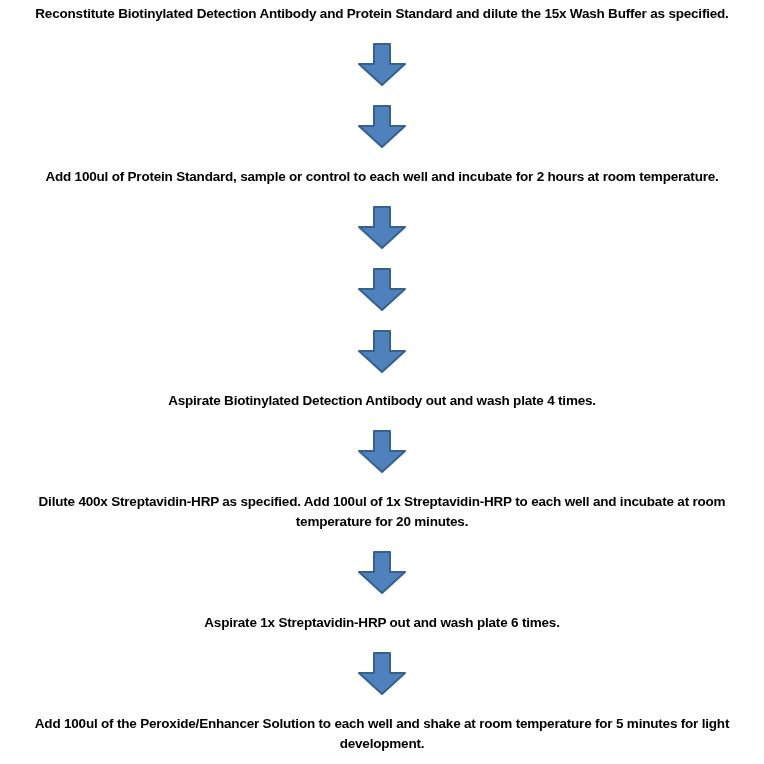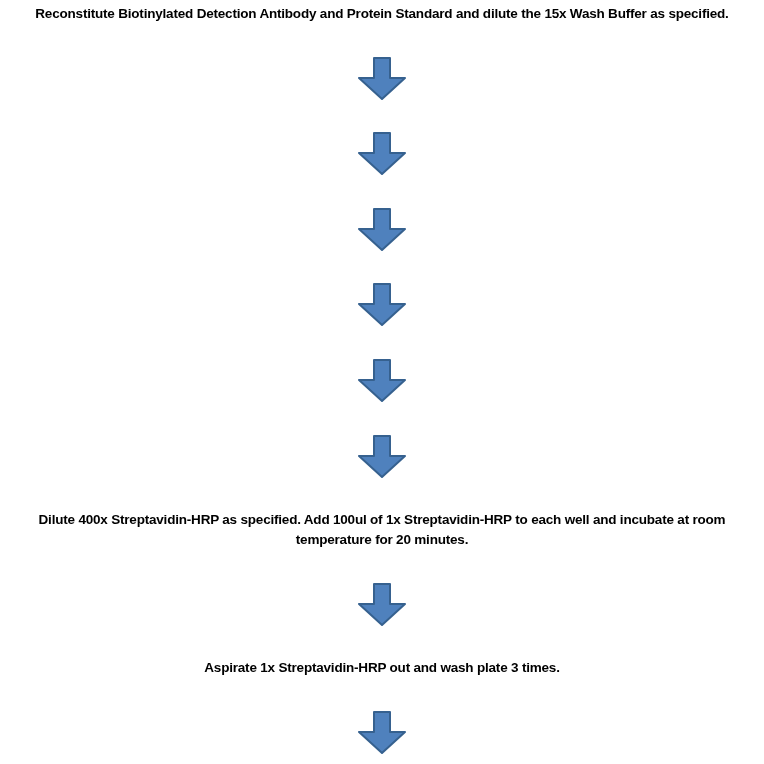--- a/index.html
+++ b/index.html
@@ -58,46 +58,49 @@
 
   <svg class="arrow" viewBox="0 0 50 43" aria-hidden="true">
     <path d="M 17 1 L 33 1 L 33 21 L 48 21 L 25 42 L 2 21 L 17 21 Z"></path>
   </svg>
 
 
   <svg class="arrow" viewBox="0 0 50 43" aria-hidden="true">
     <path d="M 17 1 L 33 1 L 33 21 L 48 21 L 25 42 L 2 21 L 17 21 Z"></path>
   </svg>
 
+  <div class="step">Add 100ul of Protein Standard, sample or control to each well and incubate for 2 hours at room temperature.</div>
 
   <svg class="arrow" viewBox="0 0 50 43" aria-hidden="true">
     <path d="M 17 1 L 33 1 L 33 21 L 48 21 L 25 42 L 2 21 L 17 21 Z"></path>
   </svg>
 
 
   <svg class="arrow" viewBox="0 0 50 43" aria-hidden="true">
     <path d="M 17 1 L 33 1 L 33 21 L 48 21 L 25 42 L 2 21 L 17 21 Z"></path>
   </svg>
 
 
   <svg class="arrow" viewBox="0 0 50 43" aria-hidden="true">
     <path d="M 17 1 L 33 1 L 33 21 L 48 21 L 25 42 L 2 21 L 17 21 Z"></path>
   </svg>
 
+  <div class="step">Aspirate Biotinylated Detection Antibody out and wash plate 4 times.</div>
 
   <svg class="arrow" viewBox="0 0 50 43" aria-hidden="true">
     <path d="M 17 1 L 33 1 L 33 21 L 48 21 L 25 42 L 2 21 L 17 21 Z"></path>
   </svg>
 
   <div class="step">Dilute 400x Streptavidin-HRP as specified. Add 100ul of 1x Streptavidin-HRP to each well and incubate at room temperature for 20 minutes.</div>
 
   <svg class="arrow" viewBox="0 0 50 43" aria-hidden="true">
     <path d="M 17 1 L 33 1 L 33 21 L 48 21 L 25 42 L 2 21 L 17 21 Z"></path>
   </svg>
 
-  <div class="step">Aspirate 1x Streptavidin-HRP out and wash plate 3 times.</div>
+  <div class="step">Aspirate 1x Streptavidin-HRP out and wash plate 6 times.</div>
 
   <svg class="arrow" viewBox="0 0 50 43" aria-hidden="true">
     <path d="M 17 1 L 33 1 L 33 21 L 48 21 L 25 42 L 2 21 L 17 21 Z"></path>
   </svg>
 
+  <div class="step">Add 100ul of the Peroxide/Enhancer Solution to each well and shake at room temperature for 5 minutes for light development.</div>
 
 </div>
 
 </body></html>

